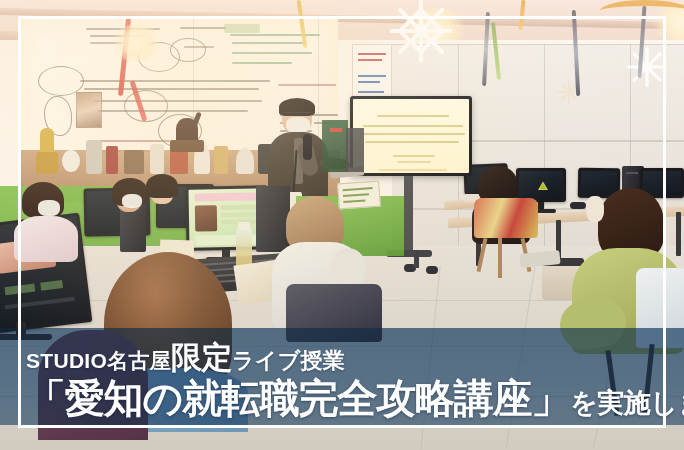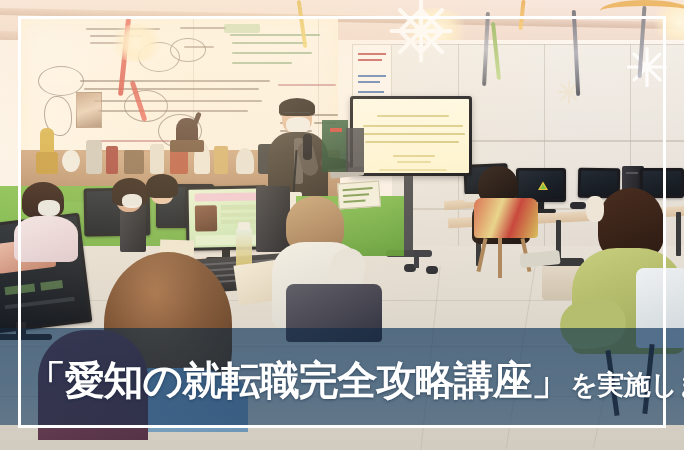--- a/index.html
+++ b/index.html
@@ -511,20 +511,23 @@
     <div class="chair-leg" style="left:610px; top:350px; width:5px; height:66px; transform:rotate(-8deg);"></div>
 
     <div class="photo-warm"></div>
     <div class="photo-soft"></div>
   </div>
 
   <div class="band"></div>
   <div class="band-tint"></div>
 
   <div class="title-wrap">
+    <div class="line1">
+      <span class="t-sm">STUDIO名古屋</span><span class="t-big">限定</span><span class="t-md">ライブ授業</span>
+    </div>
     <div class="line2">
       <span class="t-huge">「愛知の就転職完全攻略講座」</span><span class="t-tail">を実施しました。</span>
     </div>
   </div>
 
   <div class="frame"></div>
 
 </div>
 
 </body></html>

